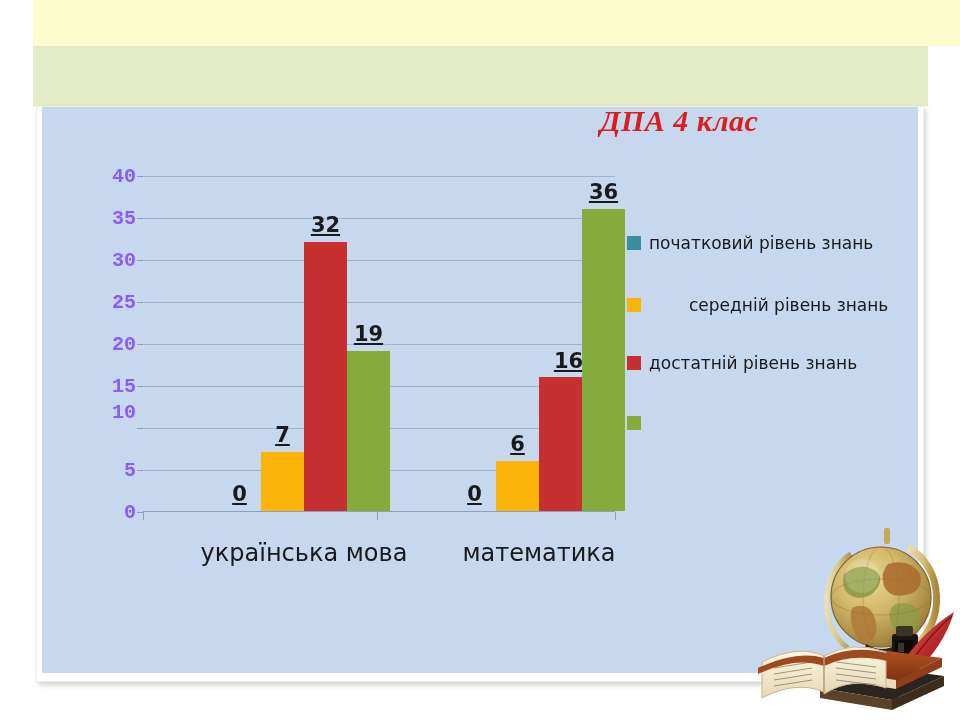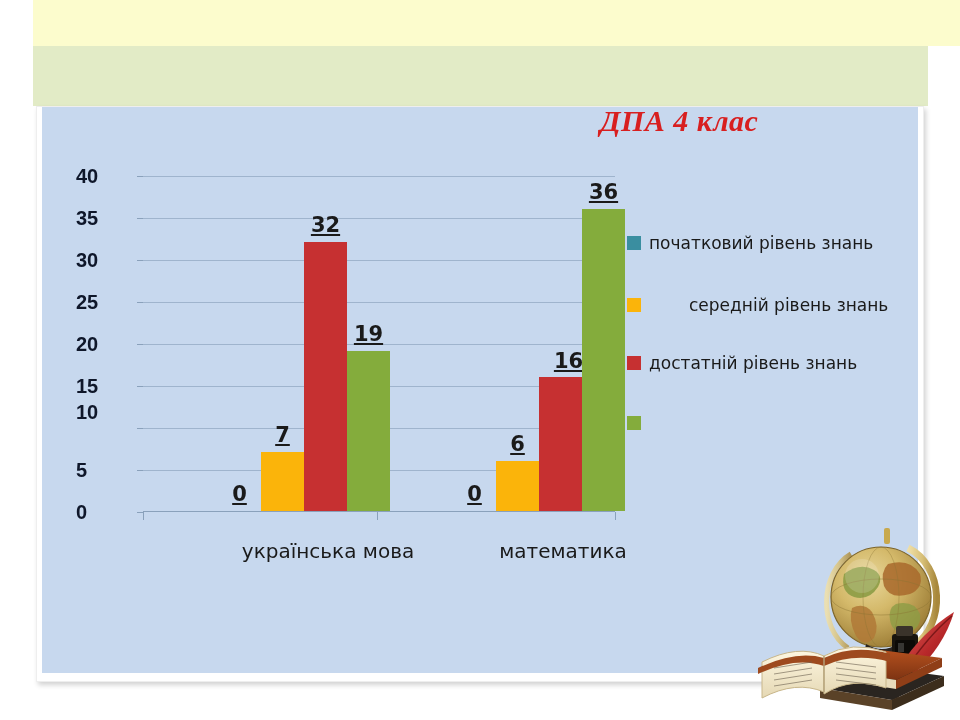--- a/index.html
+++ b/index.html
@@ -133,24 +133,25 @@
     position: absolute;
     left: -6px;
     width: 6px;
     height: 1px;
     background: #8aa1bb;
   }
   .ytick-label {
     position: absolute;
     right: 0;
     width: 60px;
-    font-family: Liberation Sans, sans-serif;
+    text-align: right;
+    font-family: Liberation Mono, monospace;
     font-weight: bold;
     font-size: 20px;
-    color: #0f172a;
+    color: #8b5cf6;
     transform: translateY(-50%);
   }
   .y-axis-labels {
     position: absolute;
     left: 26px;
     top: 69px;
     width: 68px;
     height: 336px;
   }
 
@@ -164,25 +165,24 @@
     font-weight: bold;
     font-size: 21px;
     color: #1a1a1a;
     text-align: left;
     transform: translateX(-50%);
     text-decoration: underline;
   }
   .cat-label {
     position: absolute;
     font-family: "DejaVu Sans", sans-serif;
-    font-size: 20px;
+    font-size: 24px;
     color: #1a1a1a;
     text-align: right;
     transform: translateX(-50%);
-    margin-left: 24px;
   }
   .cat-sep {
     position: absolute;
     width: 1px;
     background: #8aa1bb;
   }
 
   
   .legend {
     position: absolute;

